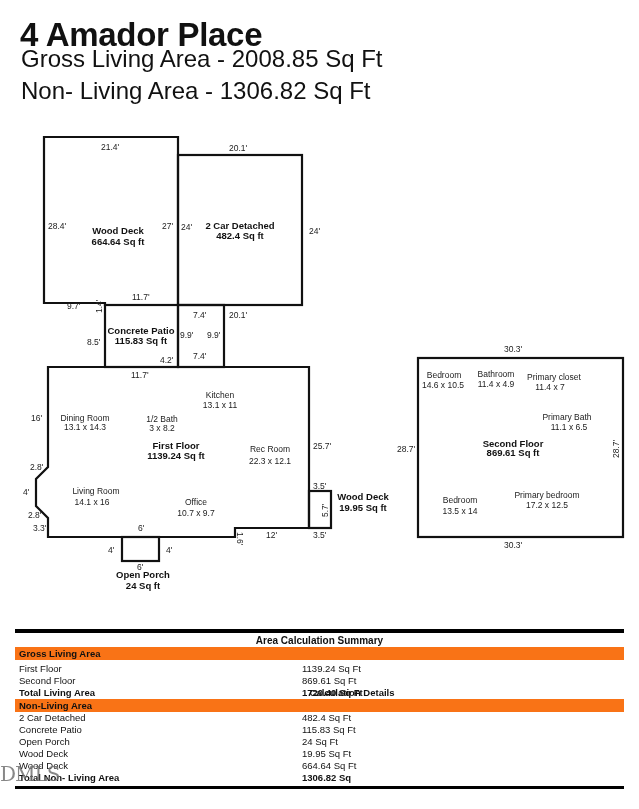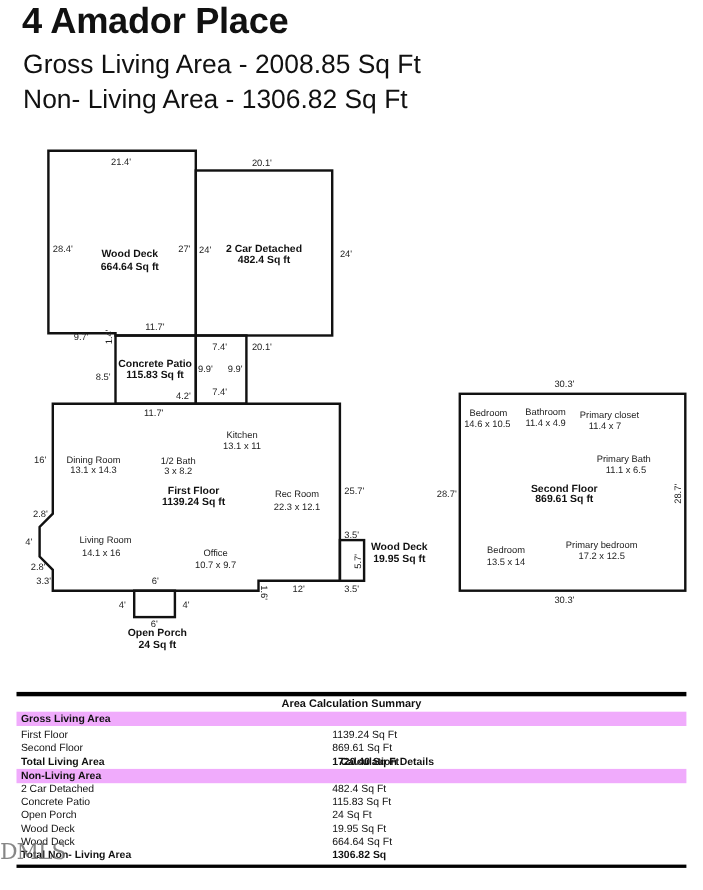--- a/index.html
+++ b/index.html
@@ -1,29 +1,29 @@
 <!DOCTYPE html>
 <html><head>
 <meta charset="utf-8">
 <style>
   html, body { margin: 0; padding: 0; background: #ffffff; }
   body { width: 639px; height: 809px; position: relative; overflow: hidden; font-family: "Liberation Sans", sans-serif; color: #111; }
-  .title { position: absolute; left: 20px; top: 0; font-size: 33px; font-weight: bold; letter-spacing: -0.3px; }
+  .title { position: absolute; left: 20px; top: 16px; font-size: 33px; font-weight: bold; letter-spacing: -0.3px; }
   .sub { position: absolute; left: 21px; font-size: 24px; }
   .sub1 { top: 45px; }
   .sub2 { top: 77px; }
   svg.plan { position: absolute; left: 0; top: 0; }
   .lbl { font-family: "Liberation Sans", sans-serif; font-size: 8.5px; fill: #222; }
   .room { font-family: "Liberation Sans", sans-serif; font-size: 8.5px; fill: #222; text-anchor: middle; }
   .area { font-family: "Liberation Sans", sans-serif; font-size: 9.5px; font-weight: bold; fill: #111; text-anchor: middle; }
   .summary { position: absolute; left: 15px; top: 629px; width: 609px; font-size: 9.5px; }
   .bar-top { height: 4px; background: #000; }
   .bar-bot { height: 3px; background: #000; margin-top: 2px; }
   .s-title { text-align: center; font-weight: bold; font-size: 10px; padding: 2px 0 1px; }
-  .s-head { background: #f0abfc; display: flex; font-weight: bold; height: 13px; line-height: 13px; }
+  .s-head { background: #f97316; display: flex; font-weight: bold; height: 13px; line-height: 13px; }
   .s-row { display: flex; height: 12px; line-height: 12px; }
   .c1 { width: 283px; padding-left: 4px; }
   .c2 { flex: 1; }
   .s-head .c2 { text-align: left; padding-left: 0; margin-top: 39px; }
   .bold { font-weight: bold; }
   .gap { height: 3px; }
   .watermark { position: absolute; left: 0px; top: 762px; font-family: "DejaVu Serif", serif; font-size: 20px; color: #737373; letter-spacing: -1px; opacity: 0.85; }
 </style>
 </head>
 <body>

